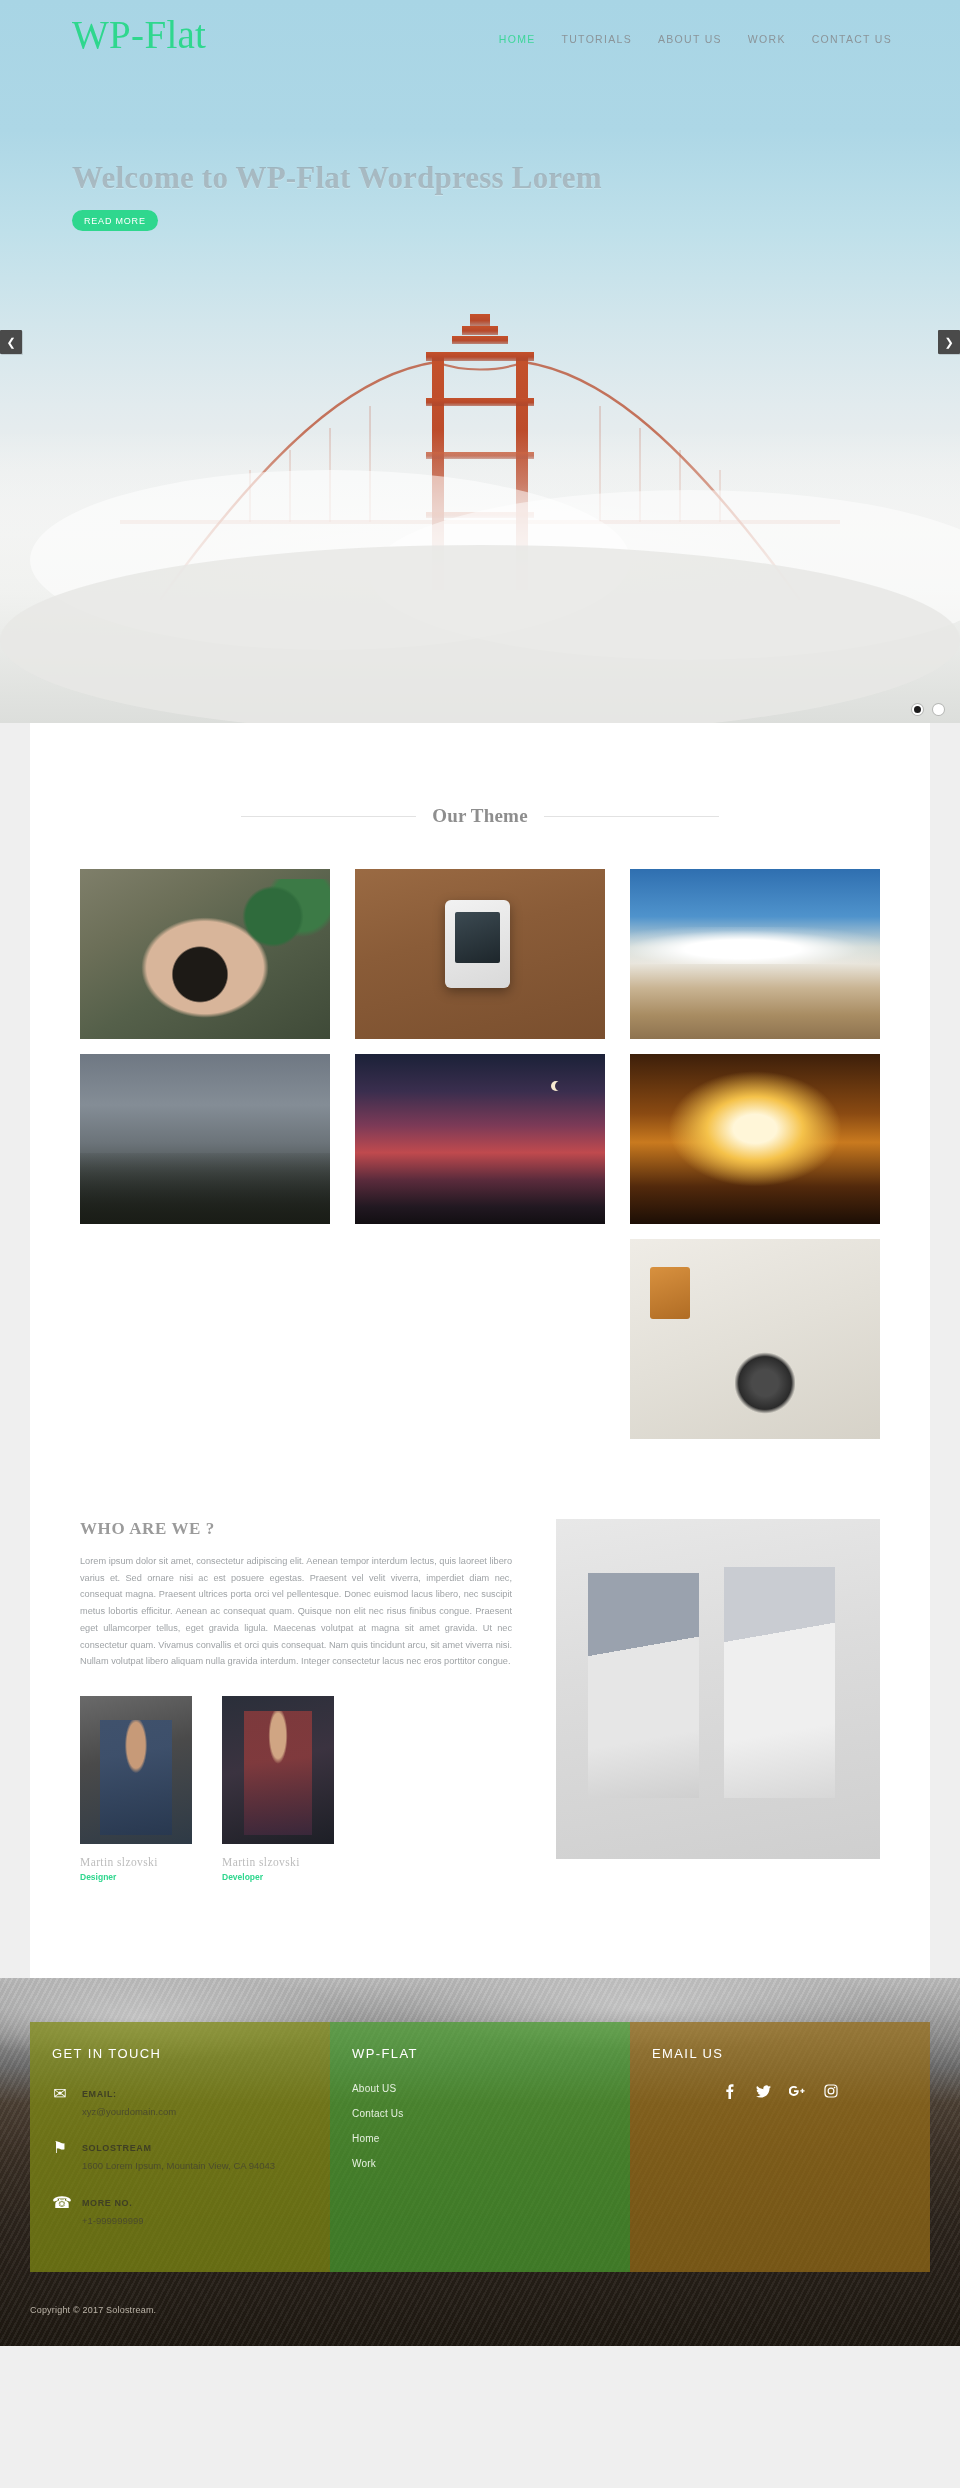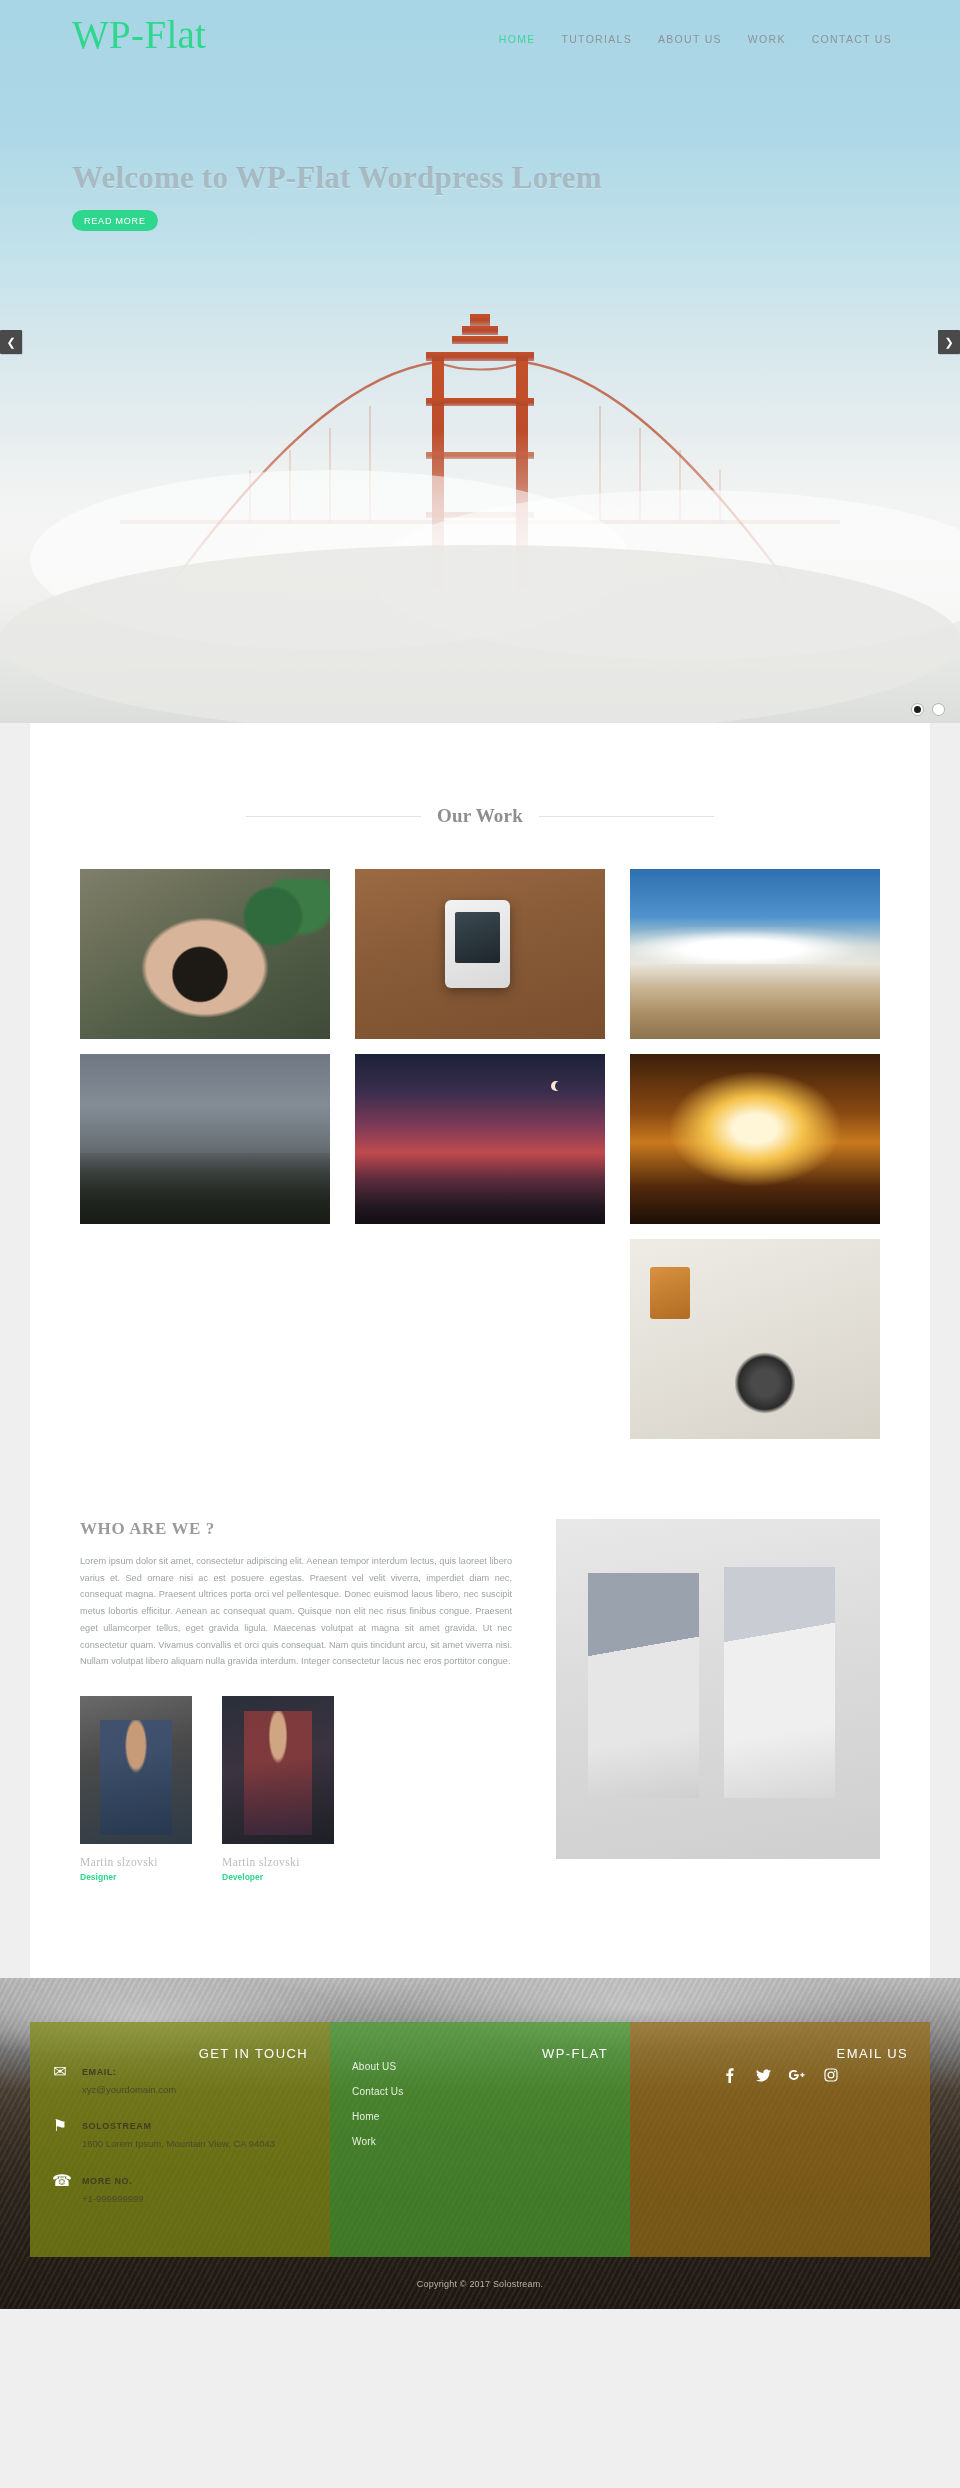--- a/index.html
+++ b/index.html
@@ -213,22 +213,22 @@
     position:absolute; inset:0;
     background:
       radial-gradient(ellipse 300px 60px at 140px 40px, rgba(255,255,255,.4), rgba(255,255,255,0) 70%),
       radial-gradient(ellipse 340px 60px at 640px 30px, rgba(255,255,255,.35), rgba(255,255,255,0) 70%),
       repeating-linear-gradient(118deg, rgba(255,255,255,.05) 0 2px, rgba(0,0,0,.05) 2px 5px);
     pointer-events:none;
   }
   .fcols { position: relative; display: flex; gap: 0; width: 900px; margin: 0 auto; }
   .fcol { width: 300px; min-height: 235px; padding: 24px 22px 26px; }
   .fcol h4 {
-    text-align: right; color: #fff; font-size: 13px; font-weight: 400;
-    letter-spacing: 1.4px; 
+    text-align: left; color: #fff; font-size: 13px; font-weight: 400;
+    letter-spacing: 1.4px; margin-bottom: 22px;
   }
   .fcol-contact { background: rgba(128,138,18,.72); }
   .fcol-links   { background: rgba(74,156,46,.72); }
   .fcol-social  { background: rgba(150,108,22,.72); }
 
   .ctline { display: flex; gap: 14px; margin-bottom: 18px; }
   .ctline .ico { width: 16px; color: #fff; flex: 0 0 16px; text-align: center; padding-top: 1px; }
   .ctline .txt { color: #3a3a22; }
   .ctline .lbl { font-size: 9px; font-weight: 700; letter-spacing: .6px; color: #3f3f24; }
   .ctline .val { font-size: 9.5px; color: #4b4b2c; margin-top: 4px; line-height: 1.5; }
@@ -237,22 +237,22 @@
     display: block; color: #e6f0e0; font-size: 10px; text-decoration: none;
     margin-bottom: 14px; letter-spacing: .2px;
   }
   .socials { display: flex; justify-content: center; gap: 18px; margin-top: 6px; }
   .socials a {
     color: #fff; font-size: 13px; text-decoration: none; line-height: 1;
     display: inline-flex; align-items: center; justify-content: center;
     width: 16px; height: 16px;
   }
   .copy {
-    position: relative; width: 900px; margin: 0 auto; padding: 22px 0 20px;
-    color: #b9b2a6; font-size: 9px; letter-spacing: .2px; text-align: center;
+    position: relative; width: 900px; margin: 11px auto; padding: 22px 0 20px;
+    color: #b9b2a6; font-size: 9px; letter-spacing: .2px;
   }
   svg { display: block; }
 </style>
 </head>
 <body>
 
 <section class="hero">
   <div class="hero-sky"></div>
 
   <svg class="bridge" viewBox="0 0 960 723" aria-hidden="true">
@@ -327,21 +327,21 @@
     <span class="dot on"></span>
     <span class="dot"></span>
   </div>
 </section>
 
 <div class="shell">
   <div class="card">
 
     <div class="sec-title">
       <span class="rule"></span>
-      <h2>Our Work</h2>
+      <h2>Our Theme</h2>
       <span class="rule"></span>
     </div>
 
     <div class="grid">
       <a class="tile" href="#">
           <span class="ph ph-seeds"></span>
         </a>
       <a class="tile" href="#">
           <span class="ph ph-phone"></span>
         </a>

